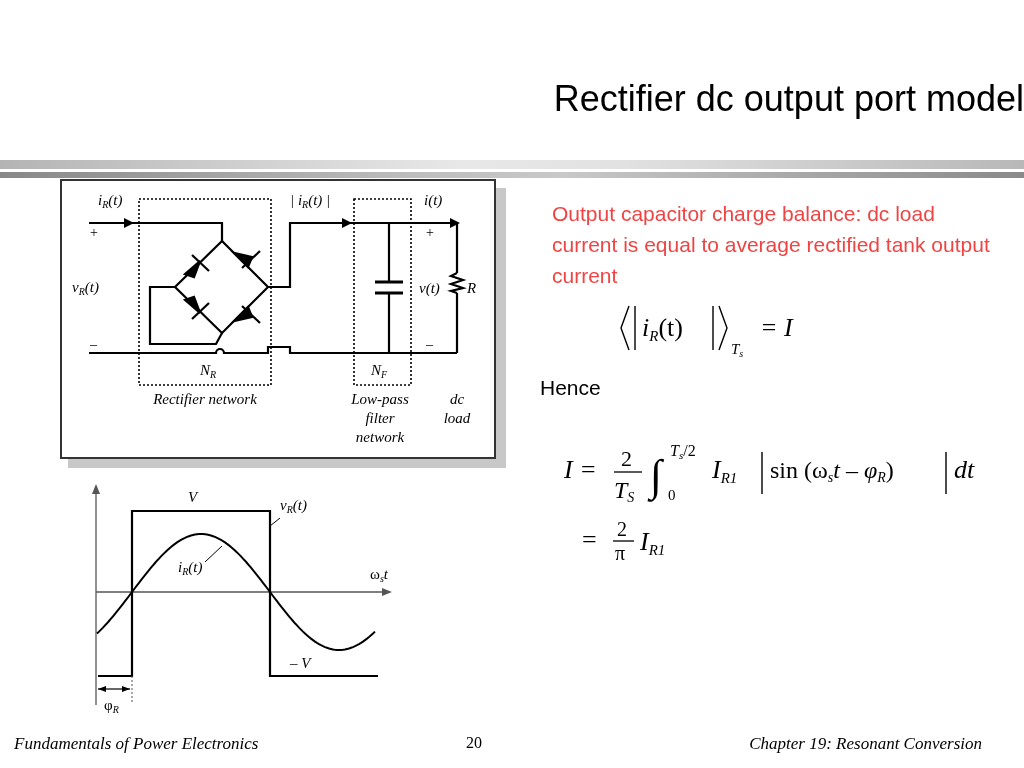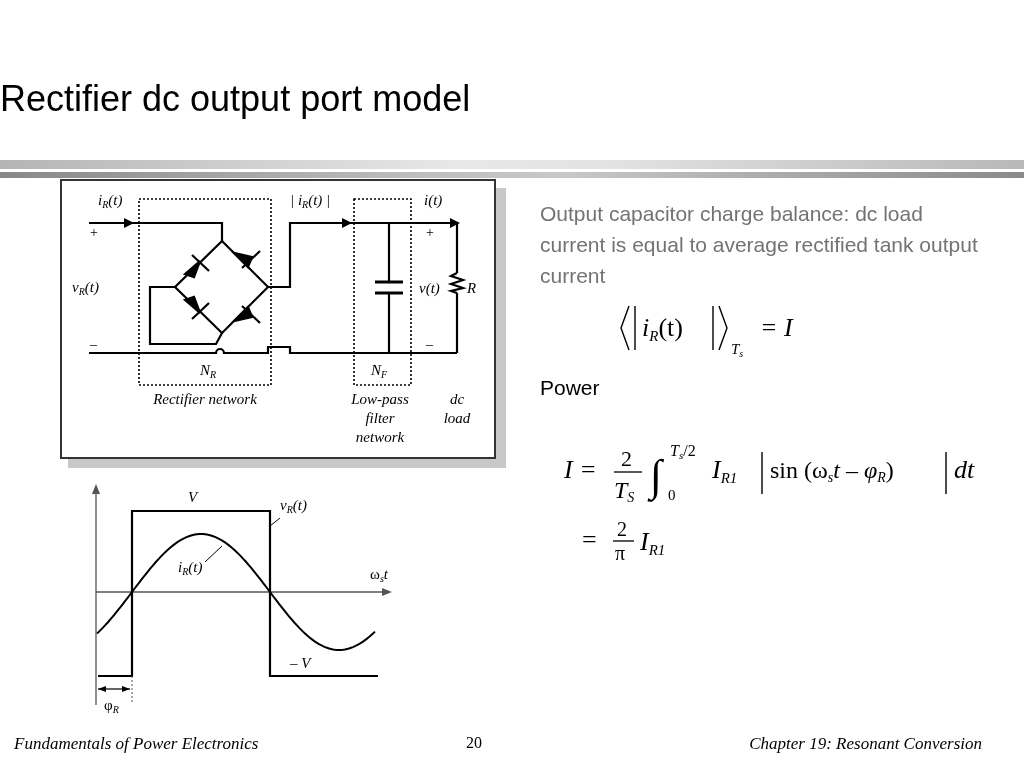--- a/index.html
+++ b/index.html
@@ -1,23 +1,23 @@
 <!DOCTYPE html>
 <html><head>
 <meta charset="utf-8">
 <style>
   html, body { margin:0; padding:0; }
   body { width:1024px; height:768px; background:#ffffff; position:relative; overflow:hidden; font-family:"Liberation Sans", sans-serif; }
-  .title { position:absolute; left:0; top:78px; width:1024px; text-align:left; font-size:36px; color:#000; }
+  .title { position:absolute; left:0; top:78px; width:1024px; text-align:right; font-size:36px; color:#000; }
   .band1 { position:absolute; left:0; top:160px; width:1024px; height:9px; background:linear-gradient(to right,#b4b4b4,#e8e8e8 45%,#e2e2e2 60%,#b8b8b8); }
   .band2 { position:absolute; left:0; top:172px; width:1024px; height:6px; background:linear-gradient(to right,#888,#bdbdbd 40%,#c8c8c8 55%,#8a8a8a); }
   .circuit-shadow { position:absolute; left:68px; top:188px; width:438px; height:280px; background:#c8c8c8; }
   .circuit-box { position:absolute; left:60px; top:179px; width:436px; height:280px; background:#fff; border:2px solid #333; box-sizing:border-box; }
   svg text { font-family:"Liberation Serif", serif; }
-  .body-text { position:absolute; left:540px; top:198px; width:440px; font-size:21px; line-height:31px; color:#737373; }
+  .body-text { position:absolute; left:552px; top:198px; width:440px; font-size:21px; line-height:31px; color:#ef4444; }
   .hence { position:absolute; left:540px; top:376px; font-size:21px; color:#000; }
   .footer { position:absolute; top:734px; font-family:"Liberation Serif", serif; font-style:italic; font-size:17px; color:#000; }
   .footer-num { position:absolute; top:734px; left:466px; font-family:"Liberation Serif", serif; font-size:16px; color:#000; }
 </style>
 </head>
 <body>
 
 <div class="title">Rectifier dc output port model</div>
 <div class="band1"></div>
 <div class="band2"></div>
@@ -123,21 +123,21 @@
     <path d="M98 6 V50"></path>
     <path d="M104 6 L112 28 L104 50"></path>
   </g>
   <g font-family="Liberation Serif, serif" fill="#000">
     <text x="27" y="36" font-size="26" font-style="italic"><tspan>i</tspan><tspan font-size="15" dy="5">R</tspan><tspan dy="-5" font-style="normal">(t)</tspan></text>
     <text x="116" y="54" font-size="15" font-style="italic"><tspan>T</tspan><tspan font-size="10" dy="3">s</tspan></text>
     <text x="145" y="36" font-size="26" font-style="italic">= I</text>
   </g>
 </svg>
 
-<div class="hence">Power</div>
+<div class="hence">Hence</div>
 
 <svg style="position:absolute;left:560px;top:436px;" width="440" height="130" viewBox="0 0 440 130">
   <g font-family="Liberation Serif, serif" fill="#000">
     <text x="4" y="42" font-size="26" font-style="italic">I =</text>
     <text x="61" y="30" font-size="22">2</text>
     <path d="M54 36 H82" stroke="#000" stroke-width="1.3"></path>
     <text x="54" y="62" font-size="24" font-style="italic"><tspan>T</tspan><tspan font-size="14" dy="4">S</tspan></text>
     <text x="90" y="54" font-size="44">∫</text>
     <text x="110" y="20" font-size="16" font-style="italic"><tspan>T</tspan><tspan font-size="11" dy="3">s</tspan><tspan dy="-3" font-style="normal">/2</tspan></text>
     <text x="108" y="64" font-size="15">0</text>

